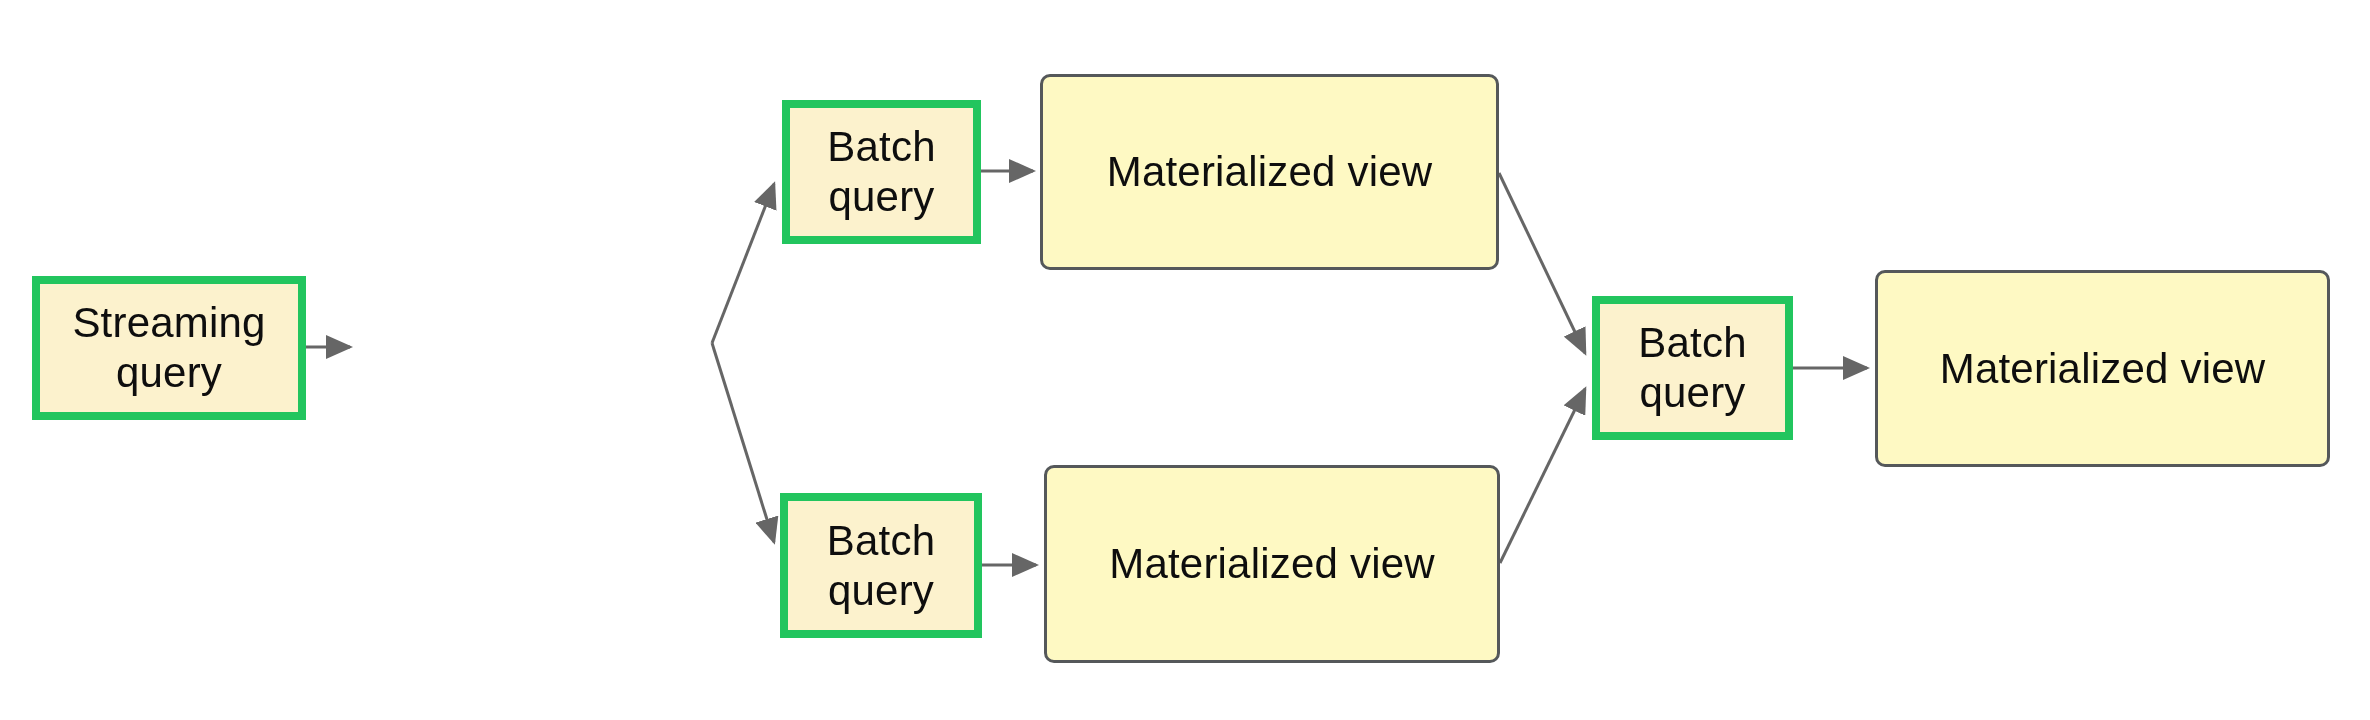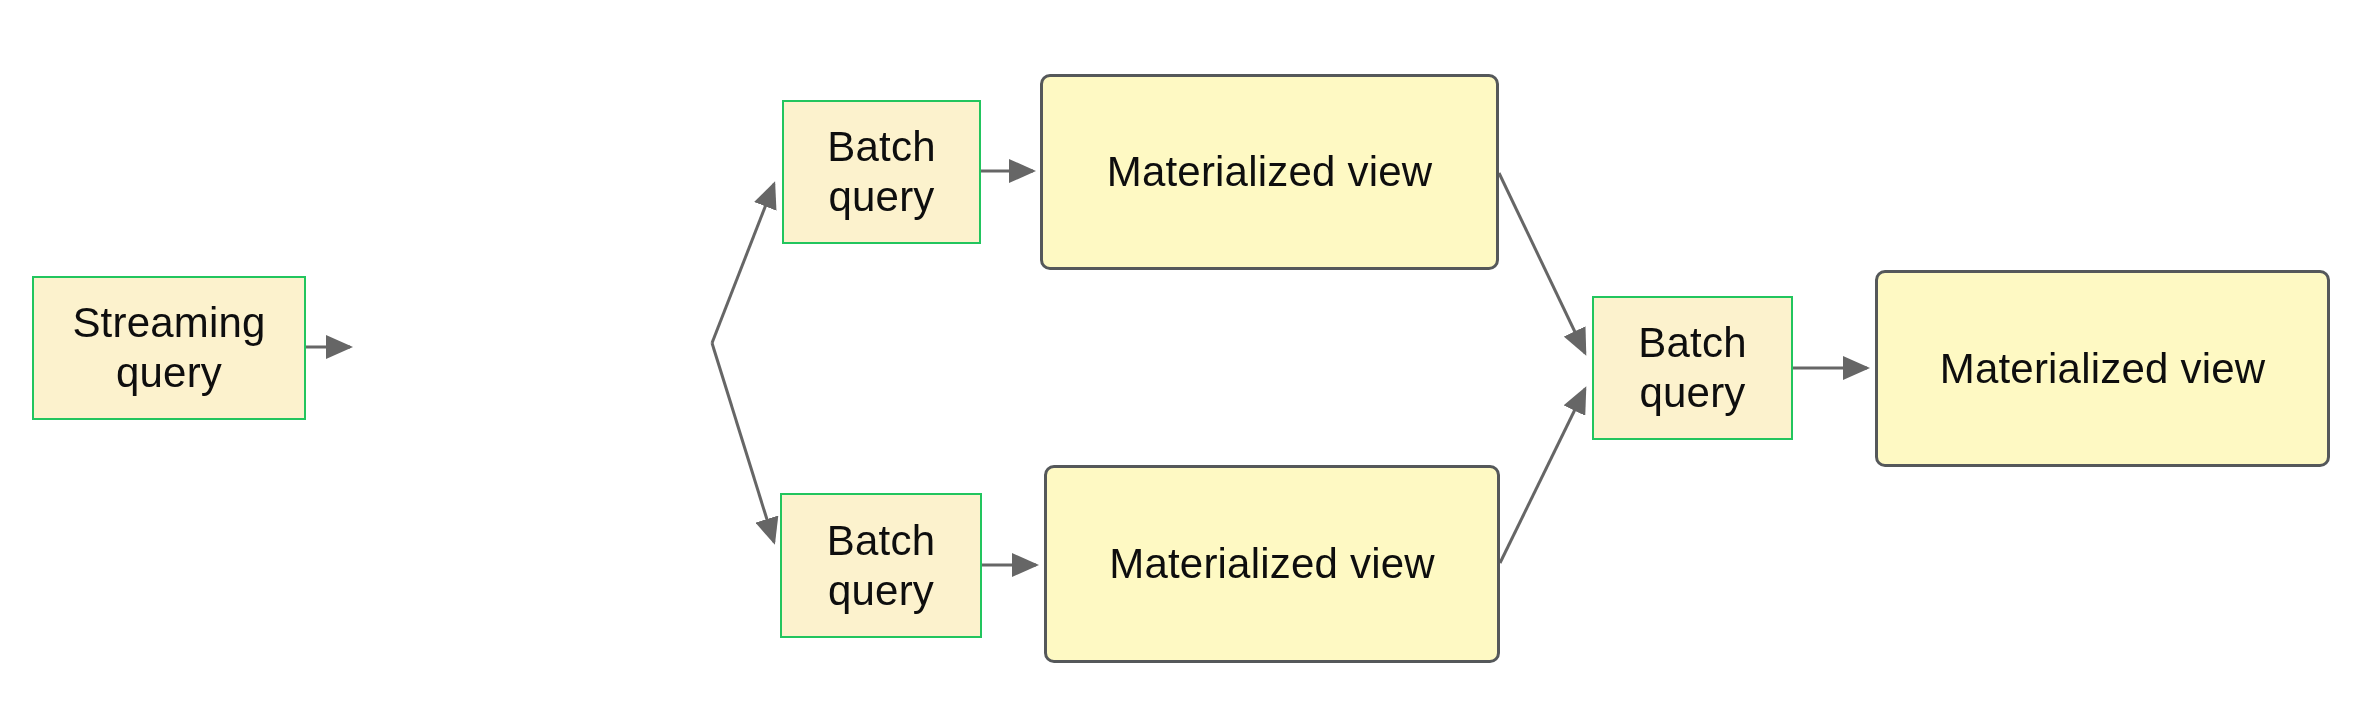--- a/index.html
+++ b/index.html
@@ -37,21 +37,21 @@
     align-items: center;
     justify-content: center;
     text-align: center;
     font-size: 42px;
     line-height: 1.19;
     color: #0e0e0e;
     letter-spacing: 0.2px;
   }
   .node-query {
     background: #fcf2cd;
-    border: 2px solid #22c55e;
+    border: 8px solid #22c55e;
     border-radius: 0;
   }
   .node-store {
     background: #fef9c3;
     border: 3px solid #55585a;
     border-radius: 10px;
   }
   .label { display: block; padding: 0 8px; }
 
   

